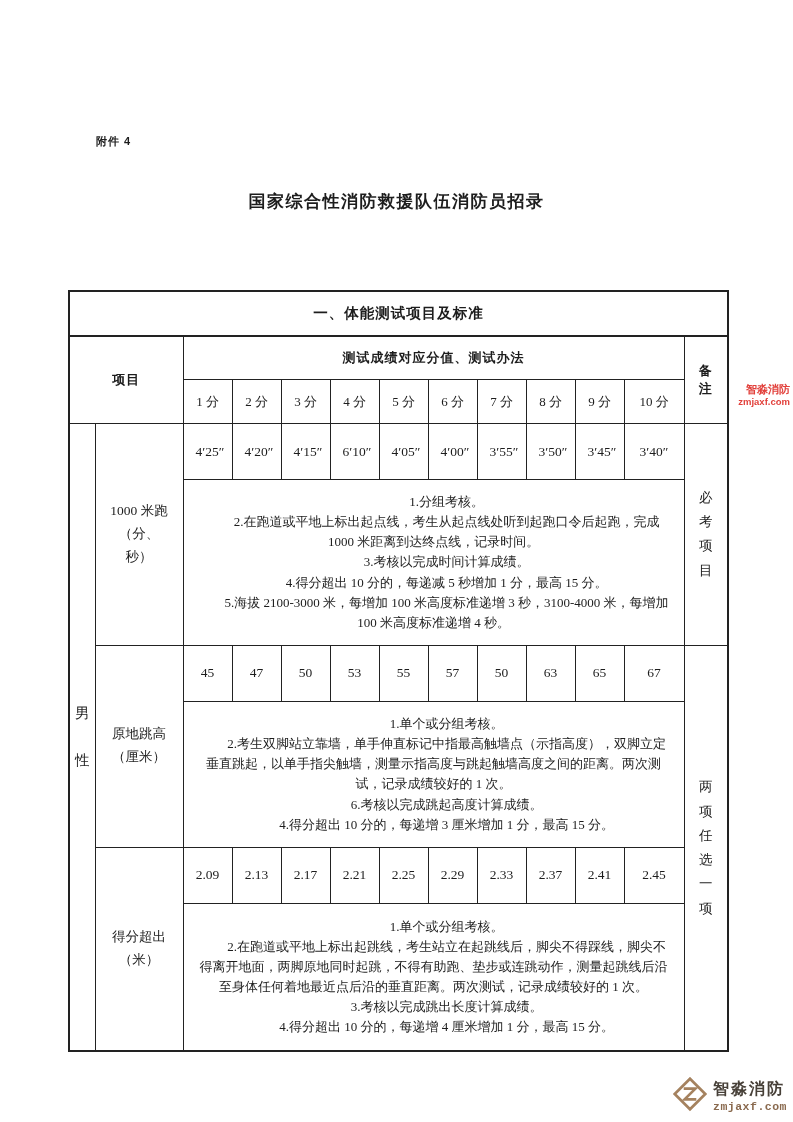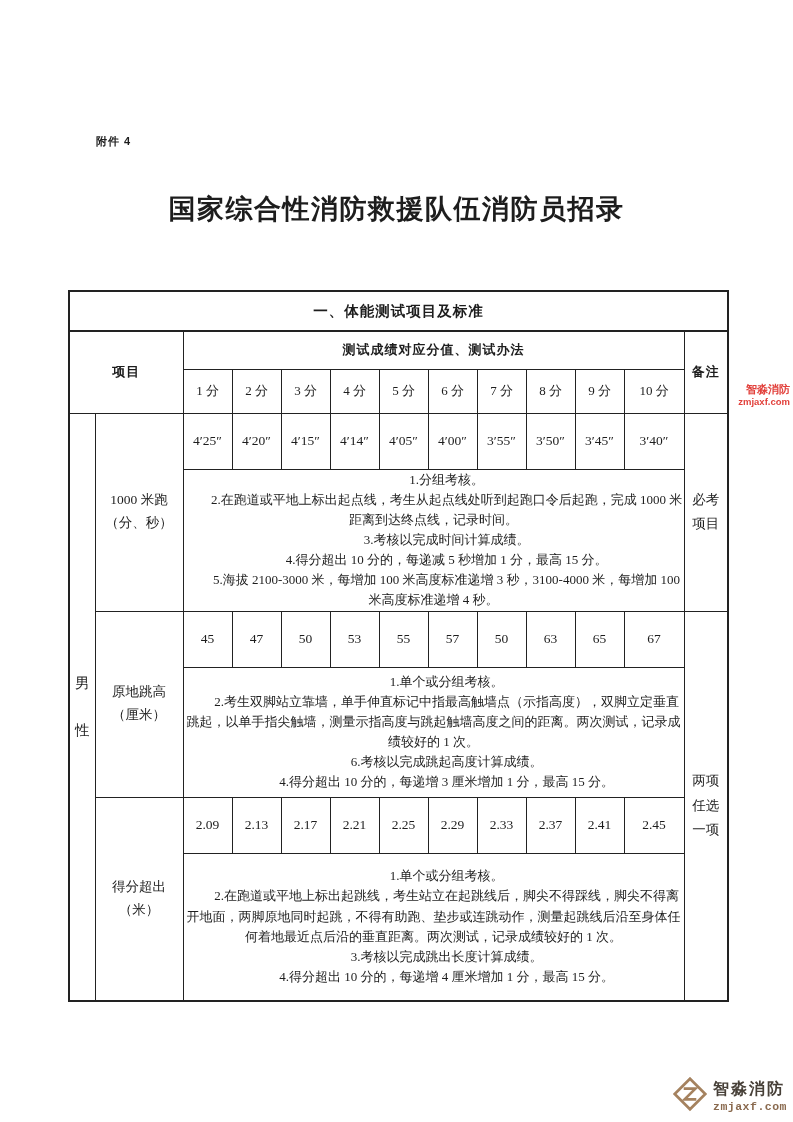--- a/index.html
+++ b/index.html
@@ -8,30 +8,30 @@
     font-family:"Liberation Serif","DejaVu Serif",serif;color:#1d1d1d;
     overflow:hidden;
   }
   .attachment-label{
     position:absolute;left:96px;top:134px;
     font-family:"Liberation Sans","DejaVu Sans",sans-serif;
     font-weight:600;font-size:11px;letter-spacing:1px;
   }
   .doc-title{
     position:absolute;left:0;top:190px;width:100%;text-align:center;
-    font-size:27px;font-weight:700;line-height:1.45;letter-spacing:1.5px;
+    font-size:17px;font-weight:700;line-height:1.45;letter-spacing:1.5px;
   }
   table.fitness{
     position:absolute;left:68px;top:290px;width:658px;
     border-collapse:collapse;table-layout:fixed;
     border:2px solid #222;
   }
   table.fitness td{
     border:1px solid #222;text-align:center;vertical-align:middle;
-    padding:0;font-size:13px;color:#1d1d1d;overflow:hidden;
+    padding:12px;font-size:13px;color:#1d1d1d;overflow:hidden;
   }
   tr.banner-row{height:40px;}
   tr.banner-row td{font-weight:700;font-size:14.5px;letter-spacing:1px;border-bottom:2px solid #222;}
   tr.hdr1-row{height:38px;}
   tr.hdr2-row{height:44px;}
   td.hdr-label{font-weight:700;font-size:14px;letter-spacing:1px;margin-top:10px;}
   td.score-hdr{font-size:13.5px;}
   tr.vals-row{height:56px;}
   tr.vals-row td{font-size:13.5px;}
   tr.method-row-1{height:142px;}
@@ -128,21 +128,21 @@
         <span>性</span>
       </div>
     </td>
     <td class="project-cell" rowspan="2">
       <div>1000 米跑</div>
       <div>（分、秒）</div>
     </td>
     <td>4′25″</td>
     <td>4′20″</td>
     <td>4′15″</td>
-    <td>4′14″</td>
+    <td>6′10″</td>
     <td>4′05″</td>
     <td>4′00″</td>
     <td>3′55″</td>
     <td>3′50″</td>
     <td>3′45″</td>
     <td>3′40″</td>
     <td class="remark-cell" rowspan="2">
       <span>必考</span>
       <span>项目</span>
     </td>

